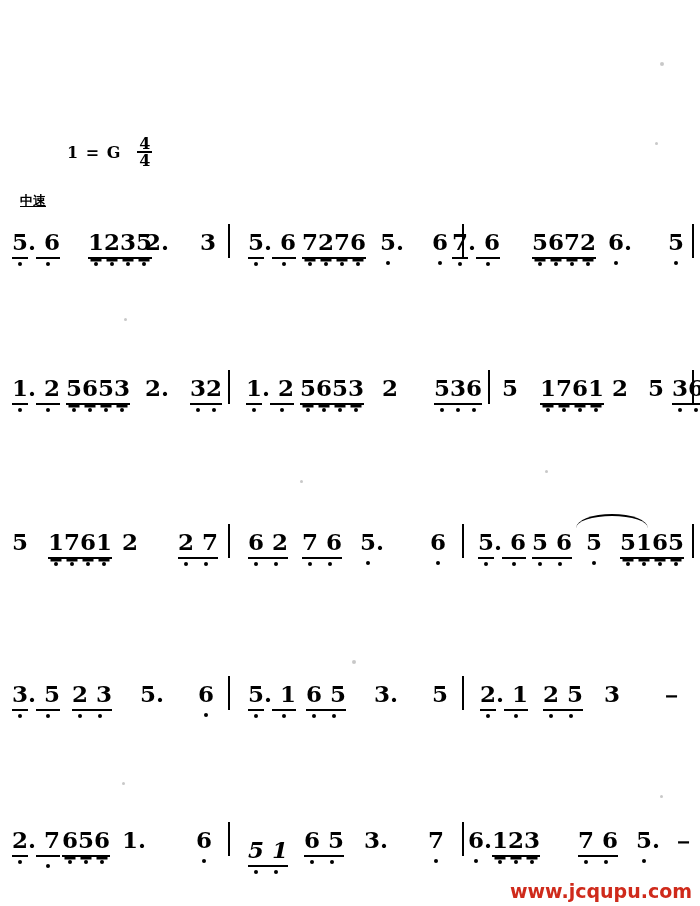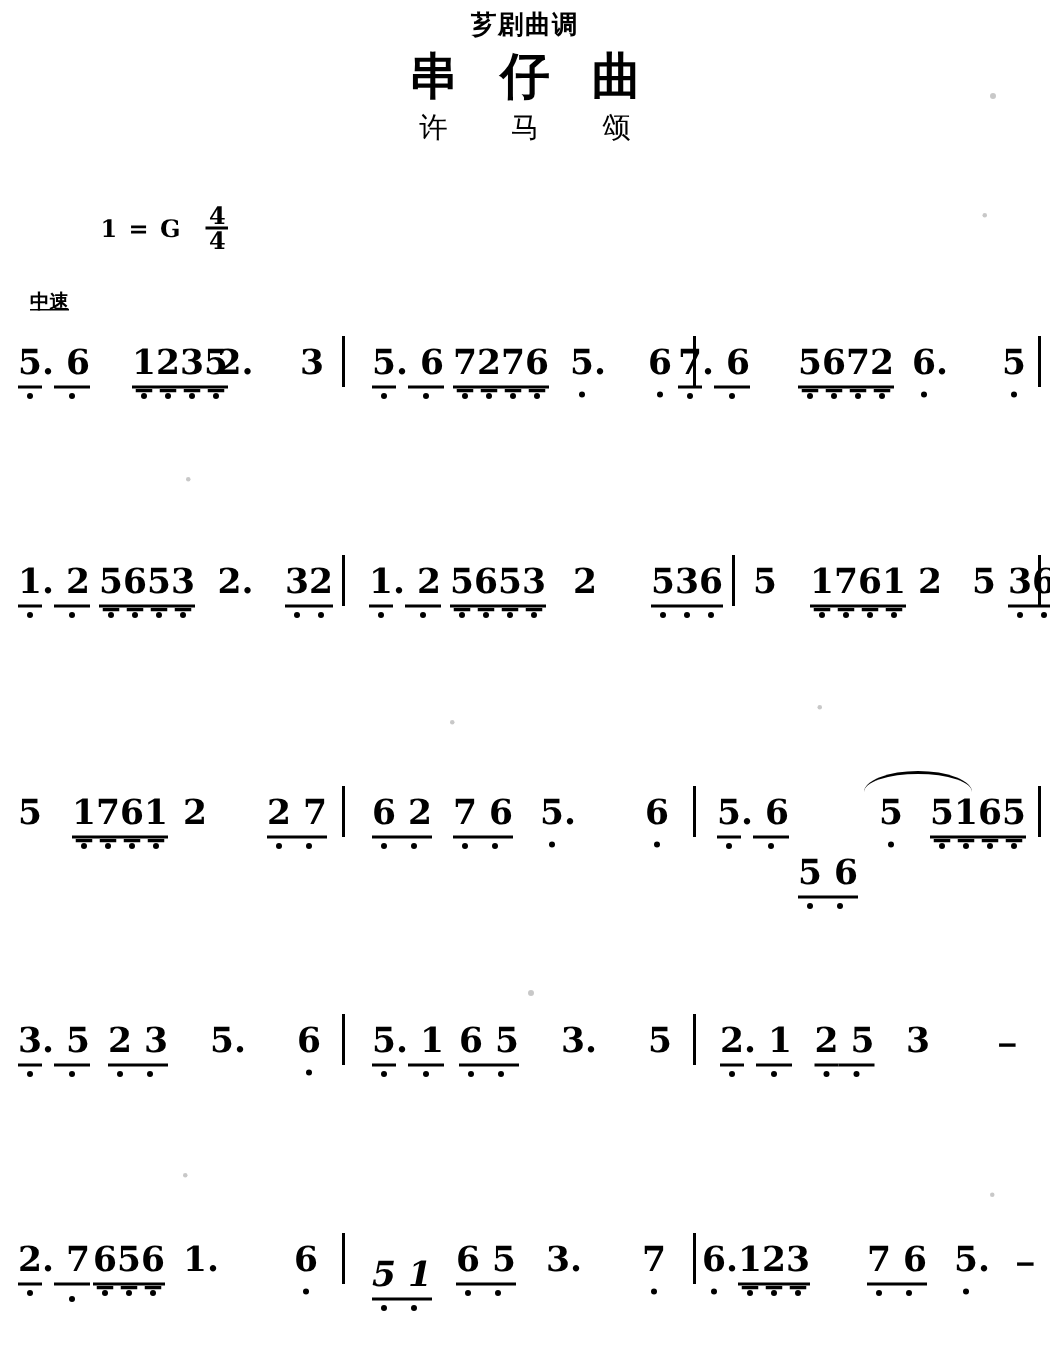--- a/index.html
+++ b/index.html
@@ -197,25 +197,20 @@
     background: #9a9a9a;
     opacity: .55;
     border-radius: 50%;
   }
 </style>
 </head>
 <body>
 
 <div class="sheet">
 
-  <div class="header">
-    <div class="subtitle-top">芗剧曲调</div>
-    <div class="main-title">串仔曲</div>
-    <div class="composer-line">许马颂</div>
-  </div>
 
   <div class="keyblock">
     <span class="keytext">1 = G</span>
     <span class="meter">
       <span class="num">4</span>
       <span class="den">4</span>
     </span>
   </div>
   <div class="tempo">中速</div>
 
@@ -261,21 +256,21 @@
     <div class="cell" style="left:48px; top:6px;"><span class="note u2 dotlow">1</span><span class="note u2 dotlow">7</span><span class="note u2 dotlow">6</span><span class="note u2 dotlow">1</span></div>
     <div class="cell" style="left:122px; top:6px;"><span class="note">2</span></div>
     <div class="cell" style="left:178px; top:6px;"><span class="note u1 dotlow">2</span><span class="note u1 dotlow"> 7</span></div>
     <div class="barline" style="left:228px; top:2px;"></div>
     <div class="cell" style="left:248px; top:6px;"><span class="note u1 dotlow">6</span><span class="note u1 dotlow"> 2</span></div>
     <div class="cell" style="left:302px; top:6px;"><span class="note u1 dotlow">7</span><span class="note u1 dotlow"> 6</span></div>
     <div class="cell" style="left:360px; top:6px;"><span class="note dotlow">5</span><span class="aug">.</span></div>
     <div class="cell" style="left:430px; top:6px;"><span class="note dotlow">6</span></div>
     <div class="barline" style="left:462px; top:2px;"></div>
     <div class="cell" style="left:478px; top:6px;"><span class="note u1 dotlow">5</span><span class="aug">.</span><span class="note u1 dotlow"> 6</span></div>
-    <div class="cell" style="left:532px; top:6px;margin-top:40px;"><span class="note u1 dotlow">5</span><span class="note u1 dotlow"> 6</span></div>
+    <div class="cell" style="left:532px; top:6px;"><span class="note u1 dotlow">5</span><span class="note u1 dotlow"> 6</span></div>
     <div class="cell" style="left:586px; top:6px;"><span class="note dotlow">5</span></div>
     <div class="slur" style="left:576px; top:-8px; width:72px;"></div>
     <div class="cell" style="left:620px; top:6px;"><span class="note u2 dotlow">5</span><span class="note u2 dotlow">1</span><span class="note u2 dotlow">6</span><span class="note u2 dotlow">5</span></div>
     <div class="barline" style="left:692px; top:2px;"></div>
   </div>
 
   <div class="row r4">
     <div class="cell" style="left:12px; top:6px;"><span class="note u1 dotlow">3</span><span class="aug">.</span><span class="note u1 dotlow"> 5</span></div>
     <div class="cell" style="left:72px; top:6px;"><span class="note u1 dotlow">2</span><span class="note u1 dotlow"> 3</span></div>
     <div class="cell" style="left:140px; top:6px;"><span class="note">5</span><span class="aug">.</span></div>
@@ -311,13 +306,14 @@
 
   <div class="speck" style="left:660px; top:62px; width:4px; height:4px;"></div>
   <div class="speck" style="left:655px; top:142px; width:3px; height:3px;"></div>
   <div class="speck" style="left:300px; top:480px; width:3px; height:3px;"></div>
   <div class="speck" style="left:124px; top:318px; width:3px; height:3px;"></div>
   <div class="speck" style="left:352px; top:660px; width:4px; height:4px;"></div>
   <div class="speck" style="left:122px; top:782px; width:3px; height:3px;"></div>
   <div class="speck" style="left:660px; top:795px; width:3px; height:3px;"></div>
   <div class="speck" style="left:545px; top:470px; width:3px; height:3px;"></div>
 
+  <div class="watermark">www.jcqupu.com</div>
 </div>
 
 </body></html>

